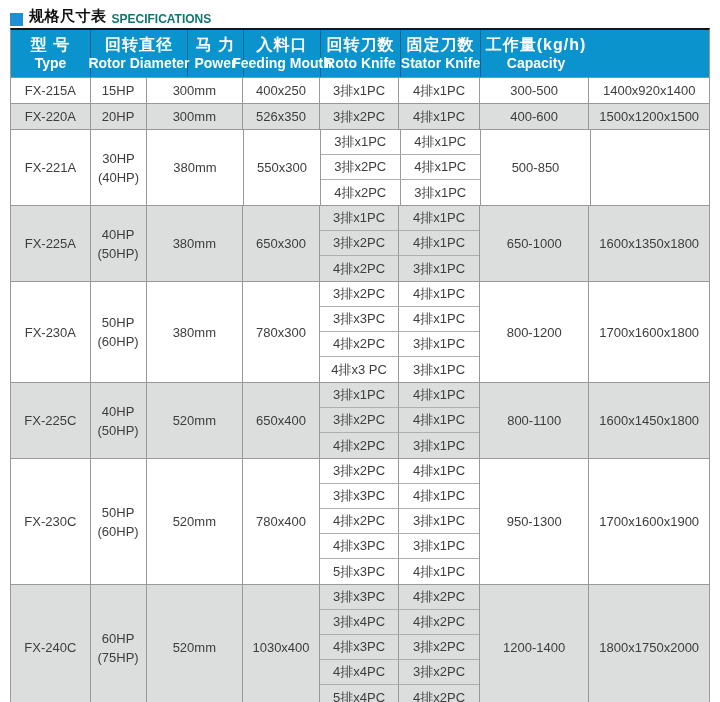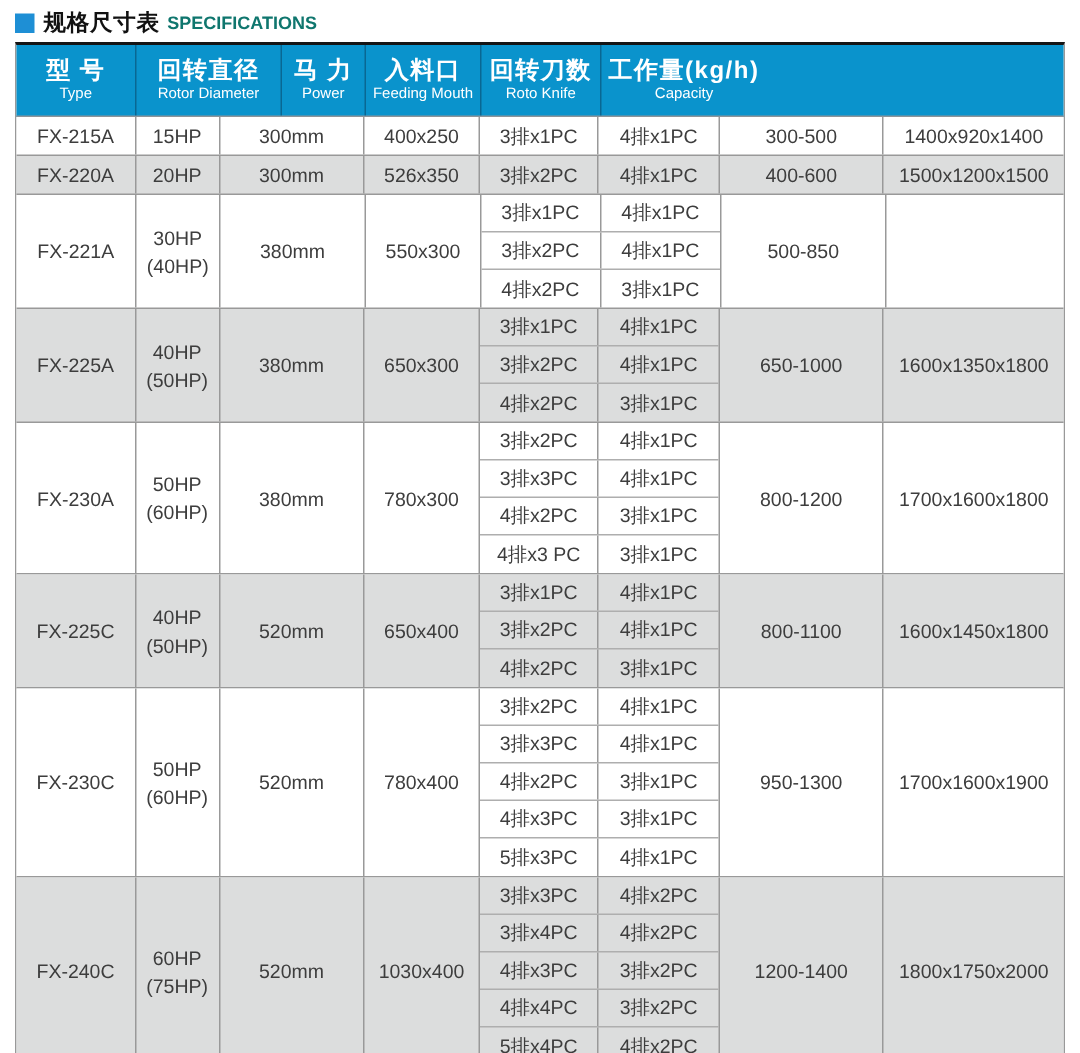--- a/index.html
+++ b/index.html
@@ -8,37 +8,37 @@
     --bottom-line:#555555; --bullet:#1e8fd5; --body-text:#3d3d3d;
   }
   *{margin:0;padding:0;box-sizing:border-box}
   body{
     width:720px;height:702px;background:#ffffff;
     font-family:"Liberation Sans","DejaVu Sans",sans-serif;
     color:var(--body-text);overflow:hidden;
   }
   .page{padding:4px 10px 0 10px}
   
-  .title-bar{display:flex;align-items:center;height:22px;margin-bottom:2px}
+  .title-bar{display:flex;align-items:flex-end;height:22px;margin-bottom:2px}
   .bullet{width:13px;height:13px;background:var(--bullet);display:inline-block;margin-right:6px}
   .title-zh{font-size:15px;font-weight:bold;color:#111;letter-spacing:.5px}
   .title-en{font-size:12px;font-weight:bold;color:#0f766e;margin-left:5px}
   
   .spec-table{
     width:700px;border-left:1px solid var(--grid-line);border-right:1px solid var(--grid-line);
     border-top:2px solid var(--top-line);border-bottom:2px solid var(--bottom-line);
   }
   
   .thead{display:flex;background:var(--header-bg);color:var(--header-text);
     height:48px;border-bottom:1px solid #8d9499}
   .hcell{display:flex;flex-direction:column;align-items:center;justify-content:center;
     border-right:1px solid rgba(8,50,78,.45);line-height:1.15}
   .hcell:last-child{border-right:none}
   .h-zh{font-size:16px;font-weight:bold;letter-spacing:1px;white-space:nowrap}
-  .h-en{font-size:10px;font-weight:normal;white-space:nowrap}
+  .h-en{font-size:14px;font-weight:bold;white-space:nowrap}
   
   .spec-row{display:flex;align-items:stretch;border-bottom:1px solid var(--grid-line);background:#fff}
   .spec-row:last-child{border-bottom:none}
   .spec-row.alt{background:var(--alt-row-bg)}
   .cell{display:flex;align-items:center;justify-content:center;border-right:1px solid var(--grid-line);
     font-size:13px;min-height:25px;text-align:center}
   .cell.col{flex-direction:column;line-height:19px}
   .c-type{width:80px}.c-power{width:56px}.c-rotor{width:97px}.c-feed{width:77px}
   .c-knives{width:160px;display:flex;flex-direction:column;border-right:1px solid var(--grid-line)}
   .c-cap{width:110px}.c-size{width:120px;border-right:none}
@@ -74,20 +74,24 @@
         <span class="h-en">Power</span>
       </div>
       <div class="hcell c-feed">
         <span class="h-zh">入料口</span>
         <span class="h-en">Feeding Mouth</span>
       </div>
       <div class="hcell c-type" style="width:80px">
         <span class="h-zh">回转刀数</span>
         <span class="h-en">Roto Knife</span>
       </div>
+      <div class="hcell c-type" style="width:80px">
+        <span class="h-zh">固定刀数</span>
+        <span class="h-en">Stator Knife</span>
+      </div>
       <div class="hcell c-cap">
         <span class="h-zh">工作量(kg/h)</span>
         <span class="h-en">Capacity</span>
       </div>
     </div>
 
     <div>
         <div class="spec-row">
           <div class="cell c-type">FX-215A</div>
           <div class="cell c-power col">

